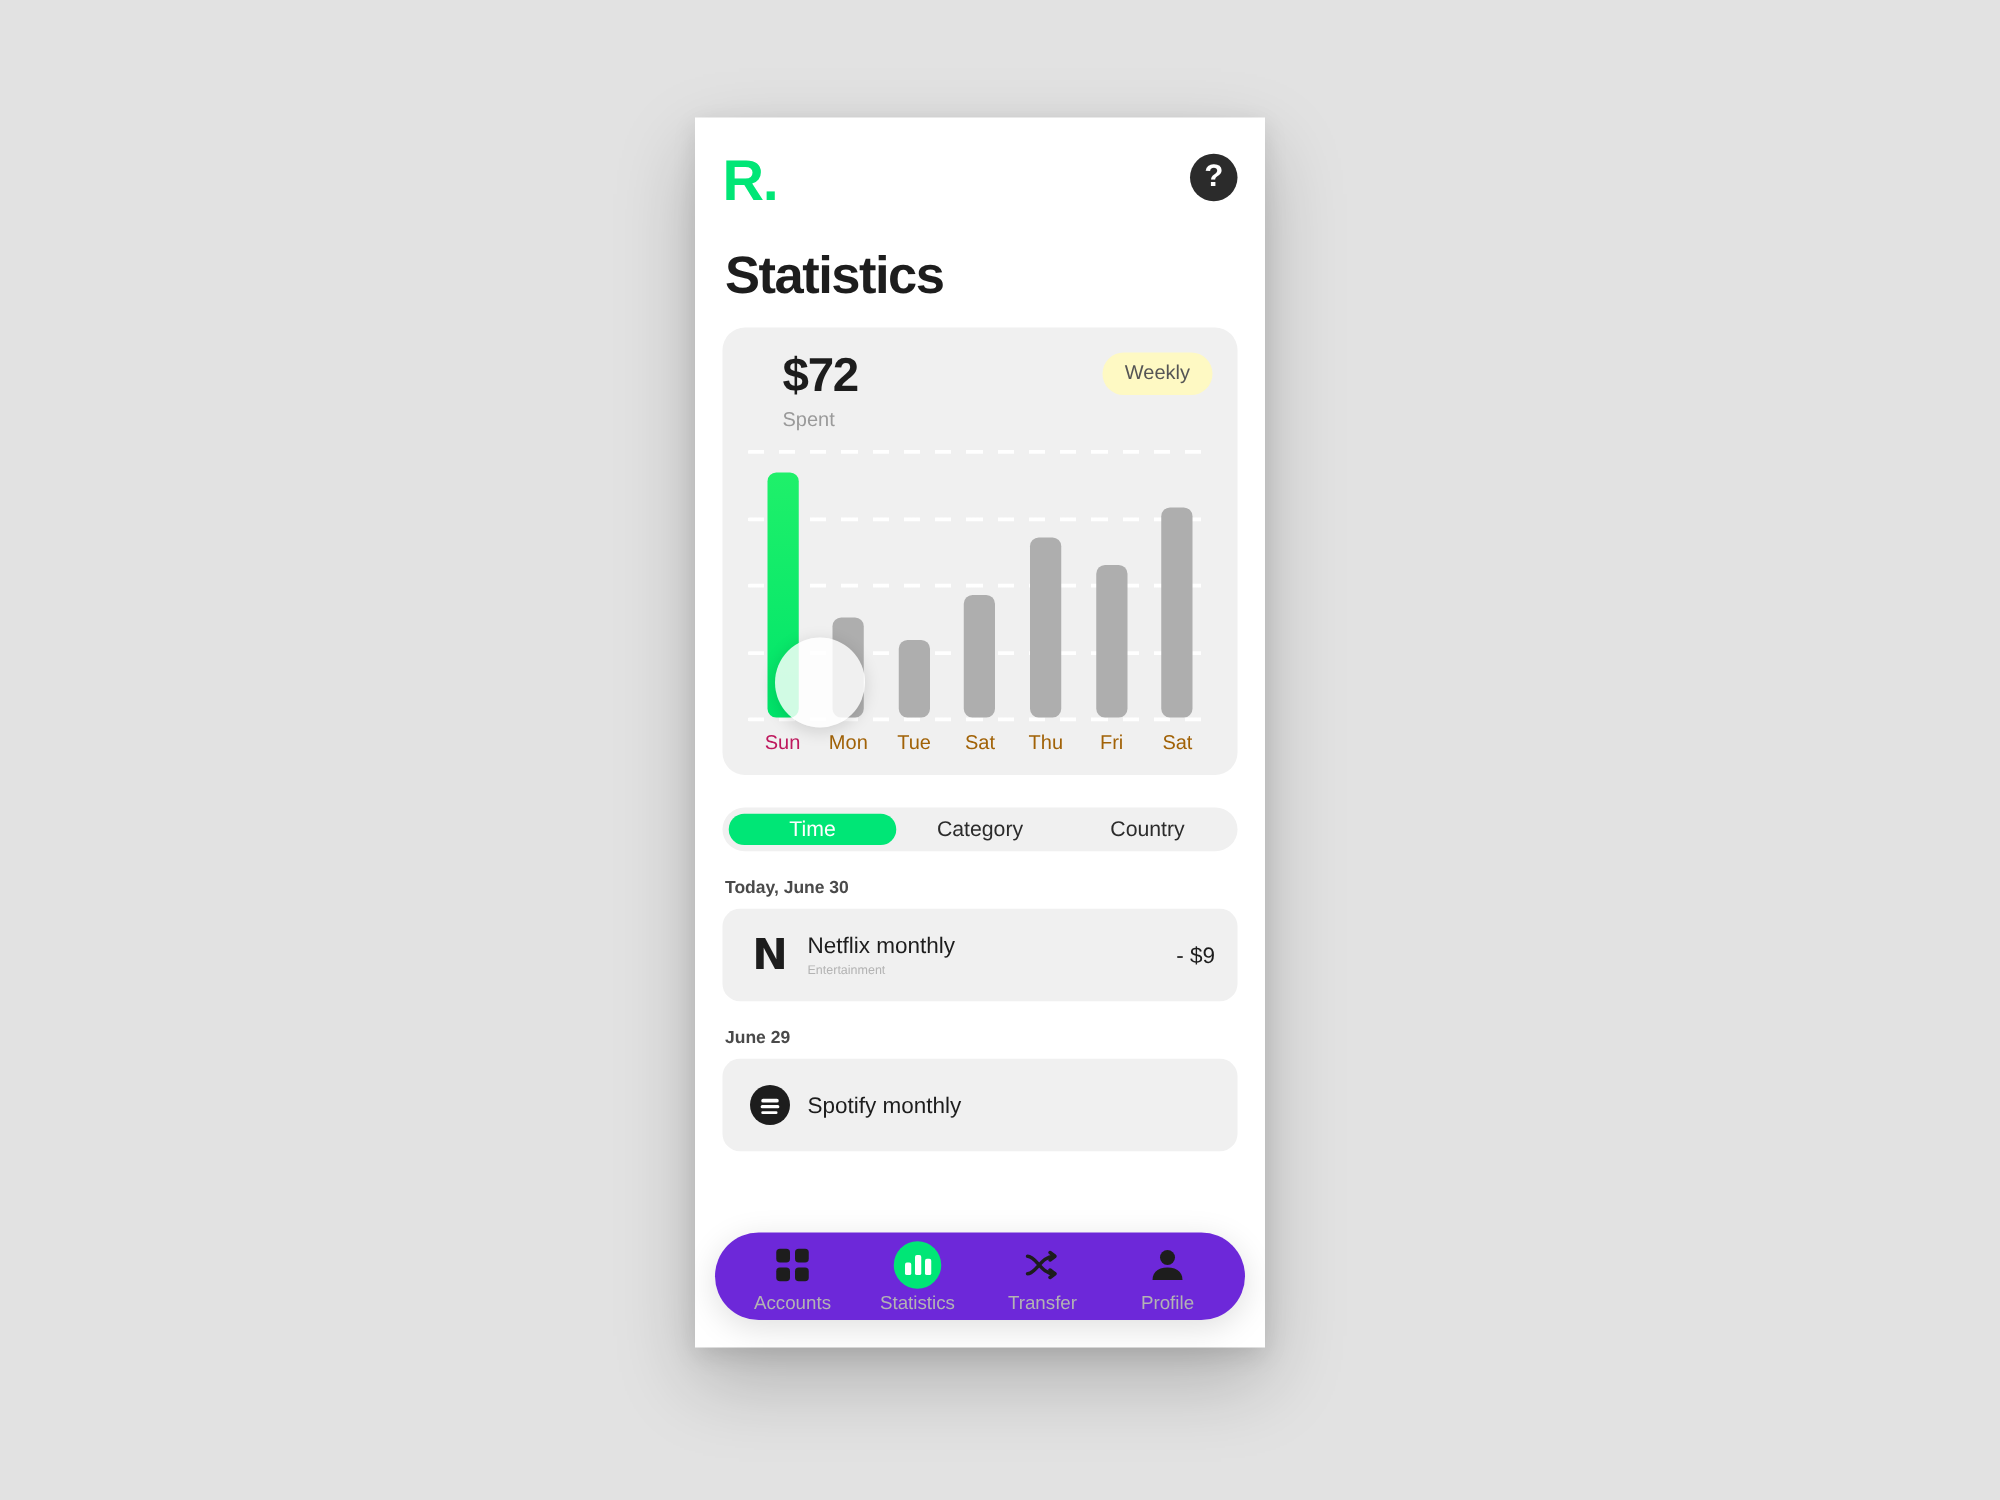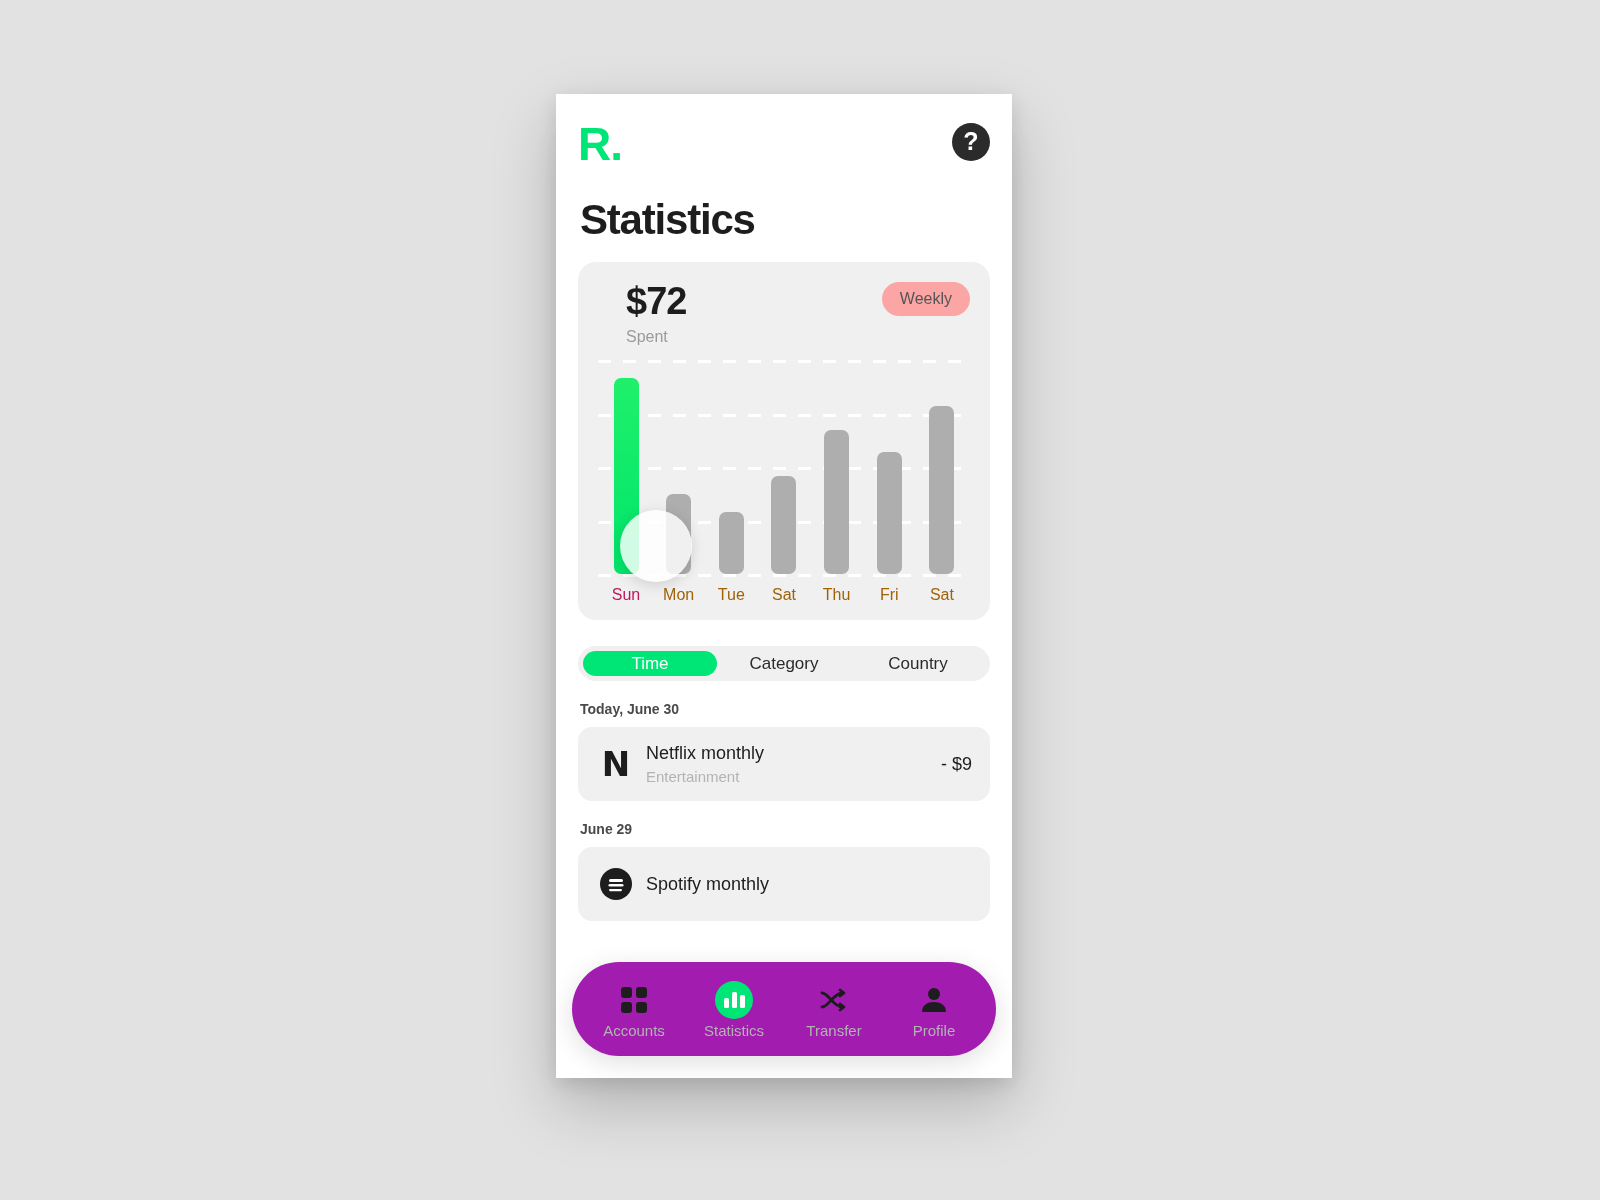--- a/index.html
+++ b/index.html
@@ -94,21 +94,21 @@
     color: #1d1d1d;
     letter-spacing: -1px;
     line-height: 1;
   }
   .amount-sub {
     font-size: 16px;
     color: #9a9a9a;
     margin-top: 8px;
   }
   .period-pill {
-    background: #fca5a5;
+    background: #fef9c3;
     border-radius: 20px;
     padding: 9px 18px;
     font-size: 16px;
     color: #555555;
     line-height: 1;
   }
 
   
   .chart {
     position: relative;
@@ -235,21 +235,21 @@
     flex: 1;
     padding-left: 10px;
     min-width: 0;
   }
   .txn-title {
     font-size: 18px;
     color: #1d1d1d;
     line-height: 1.25;
   }
   .txn-cat {
-    font-size: 15px;
+    font-size: 10px;
     color: #b3b3b3;
     line-height: 1.3;
     margin-top: 2px;
   }
   .txn-amt {
     font-size: 18px;
     color: #1d1d1d;
     flex: none;
     padding-left: 10px;
   }
@@ -259,22 +259,22 @@
     line-height: 1;
     font-family: "DejaVu Sans", sans-serif;
   }
 
   
   .bottom-nav {
     position: absolute;
     left: 16px;
     right: 16px;
     bottom: 22px;
-    height: 94px;
-    background: #a21caf;
+    height: 70px;
+    background: #6d28d9;
     border-radius: 47px;
     box-shadow: 0 6px 26px rgba(0,0,0,0.13);
     display: flex;
     align-items: center;
     justify-content: space-around;
     padding: 0 12px;
     box-sizing: border-box;
   }
   .nav-item {
     display: flex;

